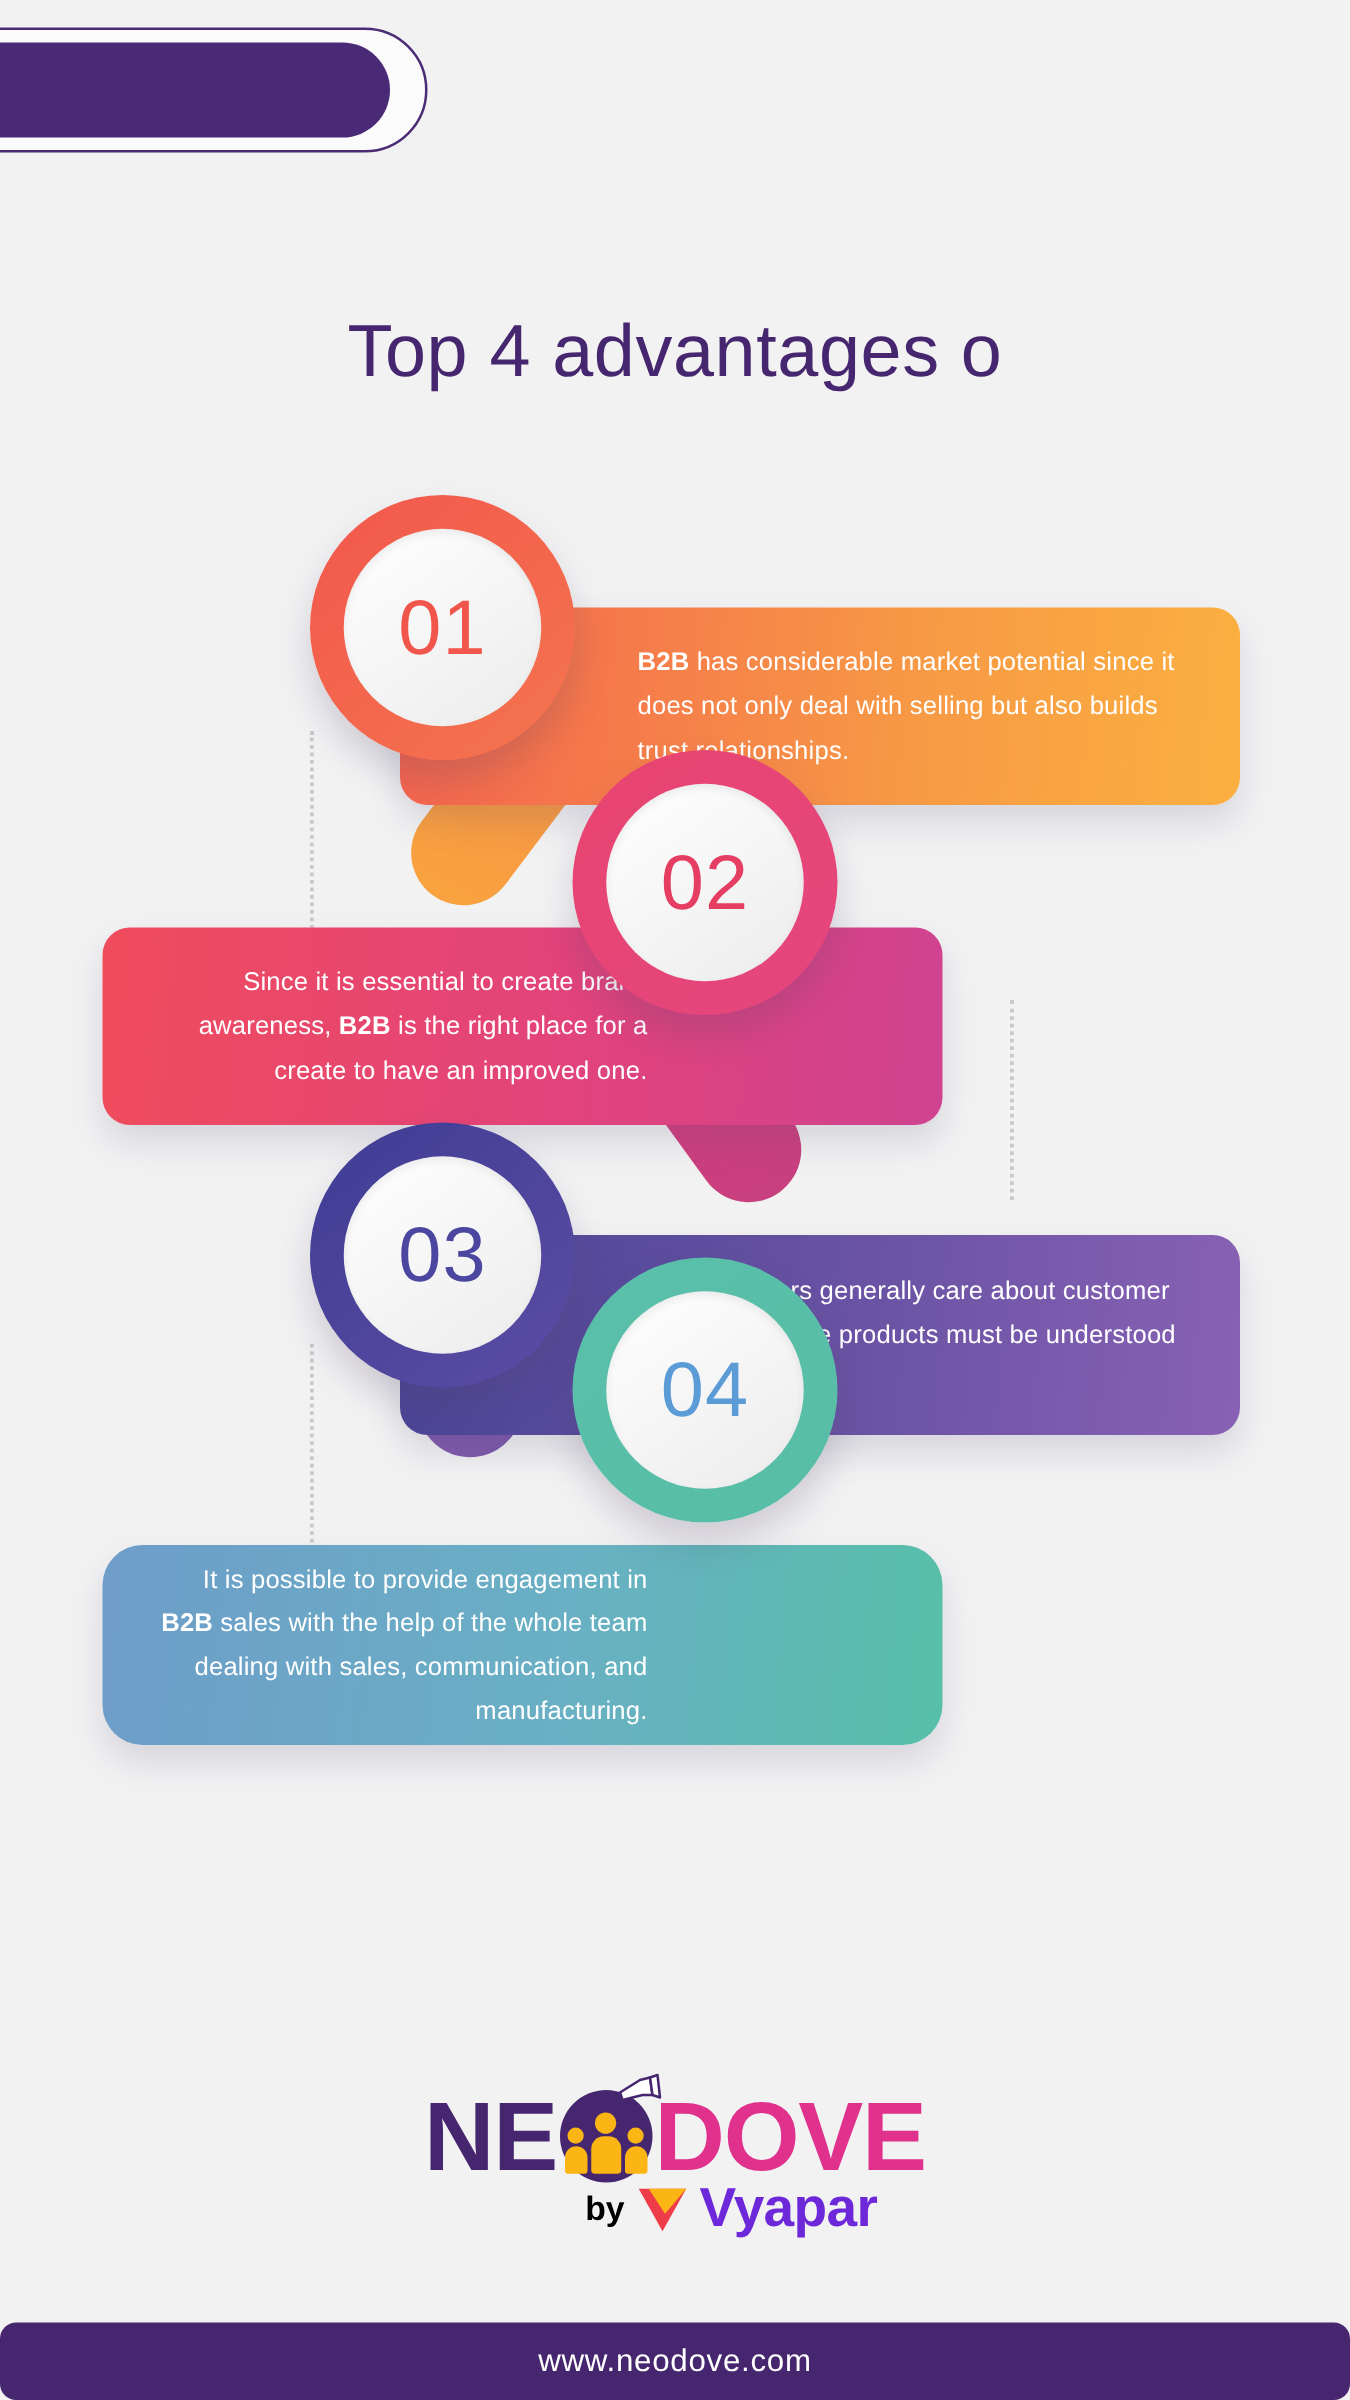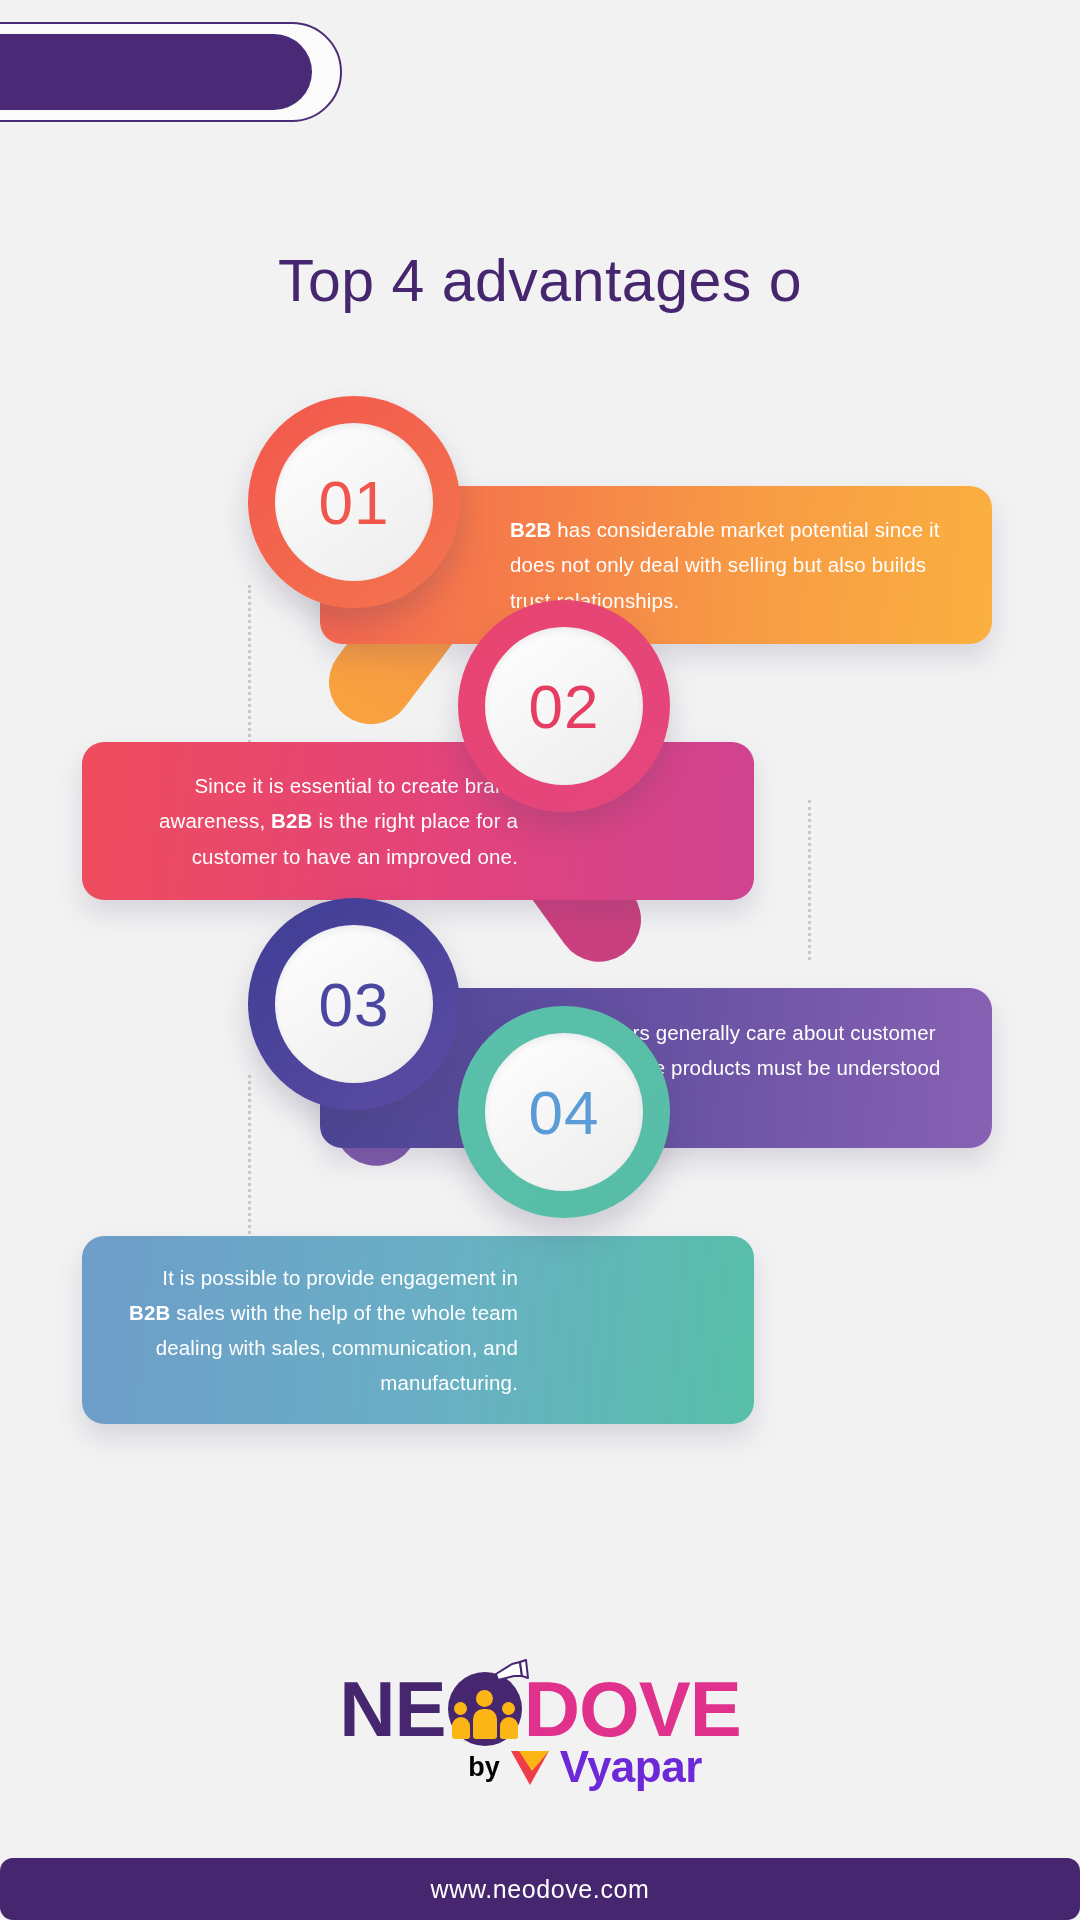--- a/index.html
+++ b/index.html
@@ -91,24 +91,24 @@
     background:linear-gradient(95deg,#ef4c5c 0%,#e2437b 55%,#cf4390 100%);
     padding-right:236px; padding-left:44px;
     text-align:right; justify-content:flex-end;
   }
   .card-3{
     left:320px; top:988px; width:672px; height:160px;
     background:linear-gradient(95deg,#4a4495 0%,#6a53a4 55%,#8861b4 100%);
     padding-left:190px; padding-right:34px;
   }
   .card-4{
-    left:82px; top:1236px; width:672px; height:188px;
+    left:82px; top:1236px; width:672px; height:160px;
     background:linear-gradient(95deg,#6e9dc9 0%,#69b0c4 55%,#57bfa8 100%);
     padding-right:236px; padding-left:40px;
-    text-align:right; justify-content:flex-end;
+    text-align:right; justify-content:flex-end;border-radius:32px;
   }
 
   
   .circle{
     position:absolute;
     width:212px; height:212px;
     border-radius:50%;
     display:flex; align-items:center; justify-content:center;
     box-shadow:0 16px 28px rgba(80,70,100,.22);
   }
@@ -196,21 +196,21 @@
   <div class="handle h3"></div>
 
   <div class="card card-1">
     <p>
       <b>B2B</b><span> has considerable market potential since it does not only deal with selling but also builds trust relationships.</span>
     </p>
   </div>
 
   <div class="card card-2">
     <p>
-      <span>Since it is essential to create brand awareness, </span><b>B2B</b><span> is the right place for a customer to have an improved one.</span>
+      <span>Since it is essential to create brand awareness, </span><b>B2B</b><span> is the right place for a create to have an improved one.</span>
     </p>
   </div>
 
   <div class="card card-3">
     <p>
       <b>B2B</b><span> marketers generally care about customer service since the products must be understood clearly.</span>
     </p>
   </div>
 
   <div class="card card-4">

